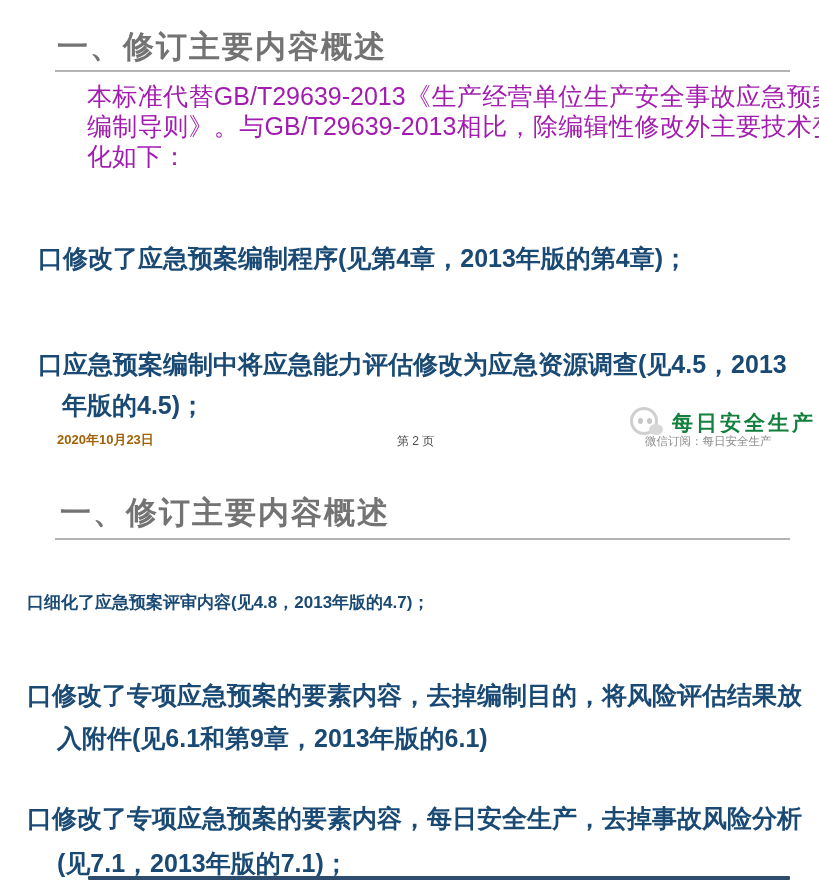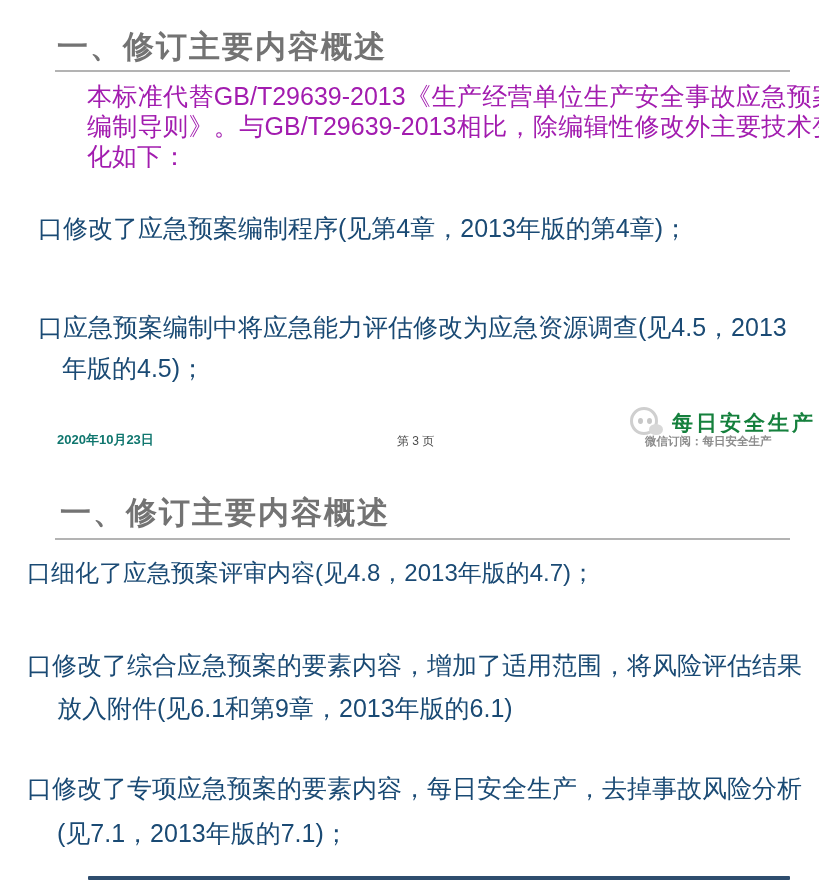--- a/index.html
+++ b/index.html
@@ -27,31 +27,32 @@
   }
   #s1-rule{top:70px;}
   #s1-para{
     left:47px;top:81px;width:750px;
     font-size:25px;font-weight:normal;color:#a21caf;
     line-height:30px;
     text-align:justify;
     margin-left:40px;
   }
   .bullet{
-    font-weight:normal;
+    font-weight:bold;
     color:#1a4a74;
+    margin-top:30px;
   }
   #s1-b1{left:38px;top:212px;width:752px;font-size:25px;line-height:32px;}
   #s1-b2{
-    left:38px;top:307px;width:740px;font-size:25px;line-height:41px;
+    left:38px;top:314px;width:740px;font-size:25px;line-height:41px;
     padding-left:24px;text-indent:-24px;
   }
 
   
-  #s1-date{left:57px;top:431px;font-size:13px;font-weight:bold;color:#0f766e;white-space:nowrap;}
+  #s1-date{left:57px;top:431px;font-size:13px;font-weight:bold;color:#a16207;white-space:nowrap;}
   #s1-page{left:397px;top:433px;font-size:12px;color:#4d4d4d;white-space:nowrap;}
   #wm-logo{
     left:630px;top:407px;width:28px;height:28px;
     border:3px solid #cfcfcf;border-radius:50%;
     box-sizing:border-box;
   }
   #wm-logo .eye{
     position:absolute;width:5px;height:6px;border-radius:50%;
     background:#c7c7c7;
   }
@@ -59,28 +60,28 @@
   #wm-logo .eye.r{left:14px;top:8px;}
   #wm-logo .blob{
     position:absolute;right:-8px;bottom:-3px;width:14px;height:11px;
     border-radius:50%;background:#d8d8d8;
   }
   #wm-title{
     left:672px;top:409px;font-size:21px;font-weight:bold;
     color:#15803d;letter-spacing:3px;white-space:nowrap;
   }
   #wm-sub{
-    left:645px;top:434px;font-size:11.5px;font-weight:bold;
+    left:645px;top:434px;font-size:11.5px;font-weight:normal;
     color:#8c8c8c;white-space:nowrap;
   }
 
   
   #s2-title{left:60px;top:492px;}
   #s2-rule{top:538px;}
-  #s2-b1{left:27px;top:556px;width:762px;font-size:24px;line-height:33px;}
+  #s2-b1{left:27px;top:556px;width:762px;font-size:17px;line-height:33px;}
   #s2-b2{
     left:27px;top:644px;width:762px;font-size:25px;line-height:43px;
     padding-left:30px;text-indent:-30px;
   }
   #s2-b3{
     left:27px;top:766px;width:762px;font-size:25px;line-height:45px;
     padding-left:30px;text-indent:-30px;
   }
 
   
@@ -97,35 +98,35 @@
 <div class="abs title-rule" id="s1-rule"></div>
 
 <div class="abs" id="s1-para">本标准代替GB/T29639-2013《生产经营单位生产安全事故应急预案编制导则》。与GB/T29639-2013相比，除编辑性修改外主要技术变化如下：</div>
 
 <div class="abs bullet" id="s1-b1">口修改了应急预案编制程序(见第4章，2013年版的第4章)；</div>
 
 <div class="abs bullet" id="s1-b2">口应急预案编制中将应急能力评估修改为应急资源调查(见4.5，2013年版的4.5)；</div>
 
 <div class="abs" id="s1-date">2020年10月23日</div>
 
-<div class="abs" id="s1-page">第 3 页</div>
+<div class="abs" id="s1-page">第 2 页</div>
 
 <div class="abs" id="wm-logo">
   <span class="eye l"></span>
   <span class="eye r"></span>
   <span class="blob"></span>
 </div>
 
 <div class="abs" id="wm-title">每日安全生产</div>
 
 <div class="abs" id="wm-sub">微信订阅：每日安全生产</div>
 
 <div class="abs slide-title" id="s2-title">一、修订主要内容概述</div>
 
 <div class="abs title-rule" id="s2-rule"></div>
 
 <div class="abs bullet" id="s2-b1">口细化了应急预案评审内容(见4.8，2013年版的4.7)；</div>
 
-<div class="abs bullet" id="s2-b2">口修改了综合应急预案的要素内容，增加了适用范围，将风险评估结果放入附件(见6.1和第9章，2013年版的6.1)</div>
+<div class="abs bullet" id="s2-b2">口修改了专项应急预案的要素内容，去掉编制目的，将风险评估结果放入附件(见6.1和第9章，2013年版的6.1)</div>
 
 <div class="abs bullet" id="s2-b3">口修改了专项应急预案的要素内容，每日安全生产，去掉事故风险分析(见7.1，2013年版的7.1)；</div>
 
 <div class="abs" id="cutoff"></div>
 
 </body></html>

